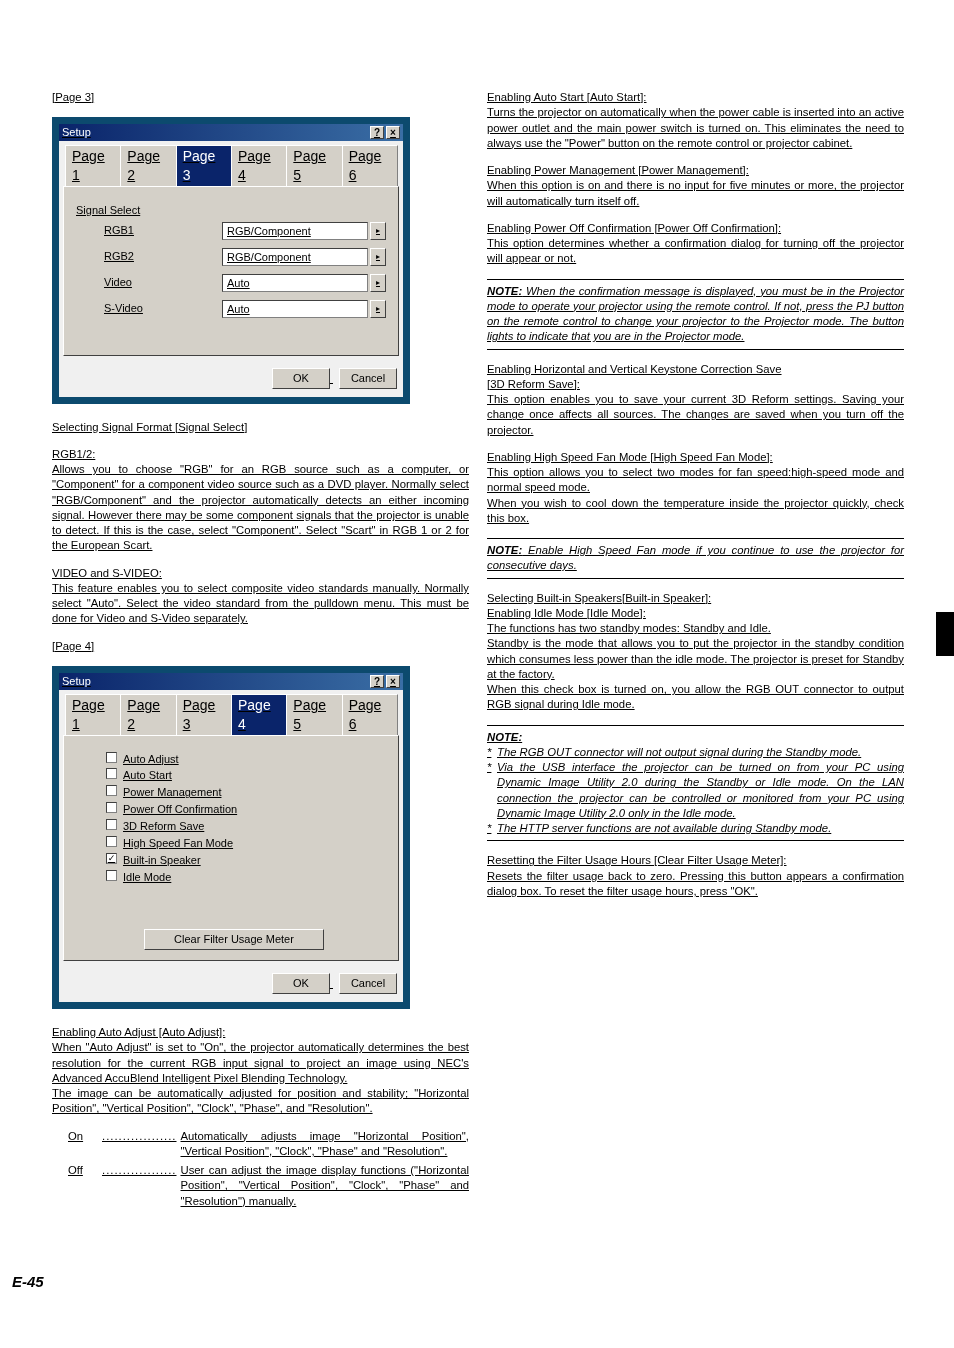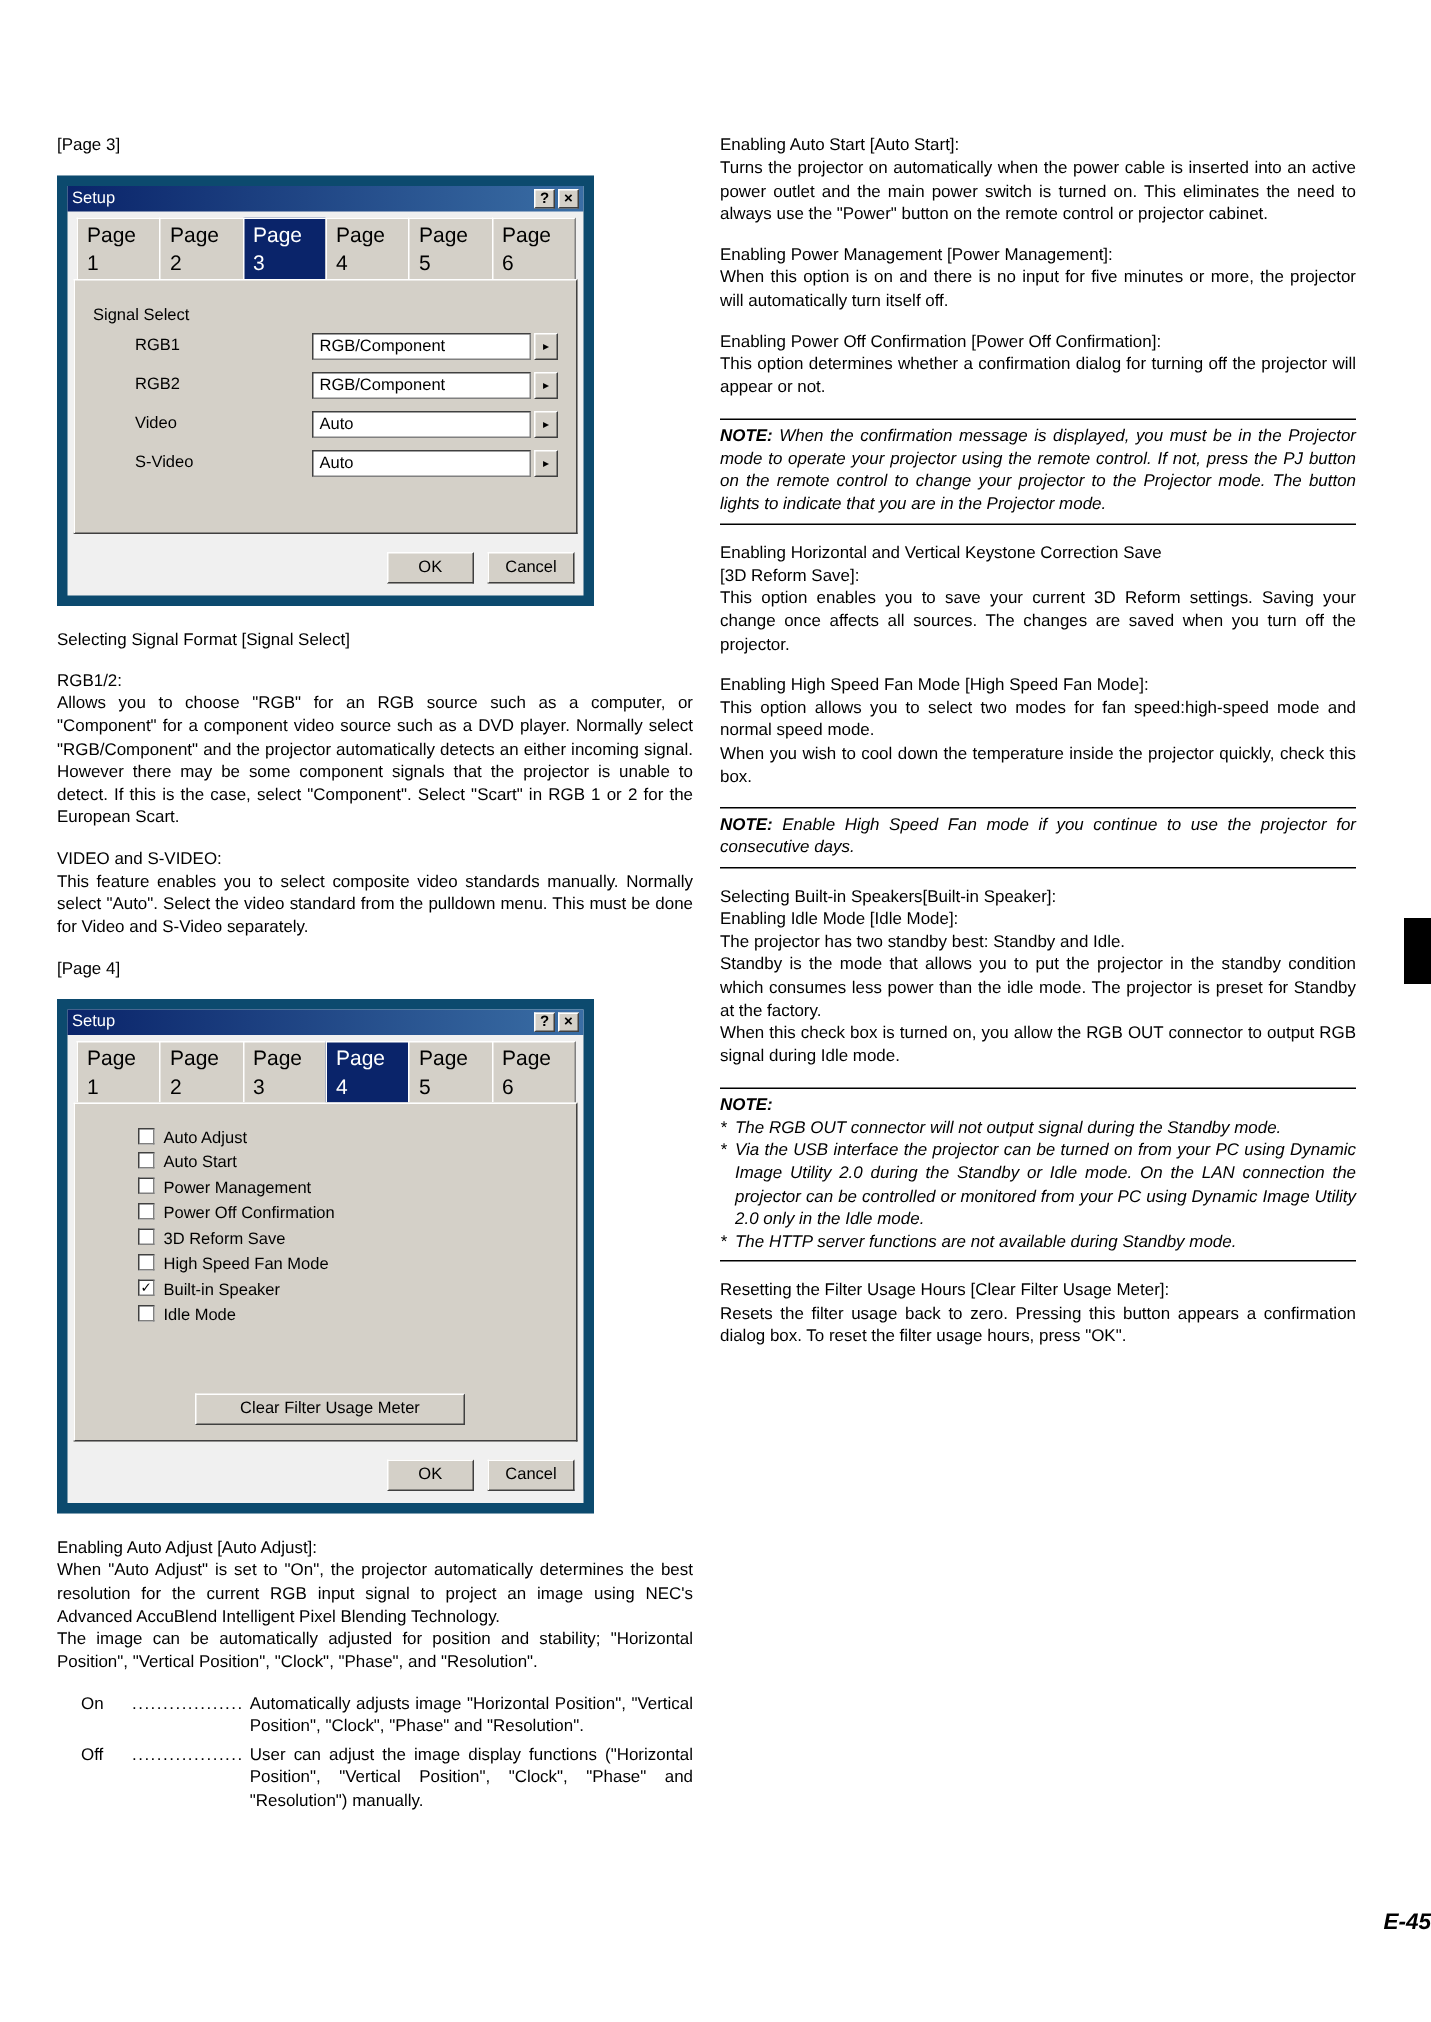--- a/index.html
+++ b/index.html
@@ -6,22 +6,23 @@
   body {
     margin: 0;
     padding: 0;
     font-family: Arial, Helvetica, sans-serif;
     background: #fff;
     width: 954px;
     position: relative;
   }
   .page {
     display: flex;
-    padding: 90px 50px 40px 38px;
+    padding: 90px 50px 40px 52px;
     gap: 18px;
+    text-decoration: underline;
   }
   .col {
     flex: 1;
     font-size: 11.3px;
     line-height: 1.35;
     color: #000;
   }
   .tag { margin: 0 0 12px 0; }
   .hd { margin: 0; }
   .indent { margin-left: 16px; }
@@ -176,21 +177,21 @@
     padding: 4px 0;
     margin: 6px 0 12px 0;
     font-style: italic;
     text-align: justify;
   }
   .note-box .note-hd { font-weight: bold; font-style: italic; }
   .note-item { display: flex; }
   .note-item .ast { width: 10px; flex-shrink: 0; }
 
   .footer {
-    text-align: right;
+    text-align: left;
     font-weight: bold;
     font-style: italic;
     font-size: 15px;
     padding: 20px 0 40px 12px;
     font-family: Arial, sans-serif;
   }
   .side-tab {
     position: absolute;
     right: 0;
     top: 612px;
@@ -370,21 +371,21 @@
     <p class="indent" style="margin:0;text-align:justify">This option allows you to select two modes for fan speed:high-speed mode and normal speed mode.</p>
     <p class="para indent">When you wish to cool down the temperature inside the projector quickly, check this box.</p>
 
     <div class="note-box indent">
       <span class="note-hd">NOTE:</span><span> Enable High Speed Fan mode if you continue to use the projector for consecutive days.</span>
     </div>
 
     <p class="hd">Selecting Built-in Speakers[Built-in Speaker]:</p>
 
     <p class="hd">Enabling Idle Mode [Idle Mode]:</p>
-    <p class="indent" style="margin:0;text-align:justify">The projector has two standby best: Standby and Idle.</p>
+    <p class="indent" style="margin:0;text-align:justify">The functions has two standby modes: Standby and Idle.</p>
     <p class="indent" style="margin:0;text-align:justify">Standby is the mode that allows you to put the projector in the standby condition which consumes less power than the idle mode. The projector is preset for Standby at the factory.</p>
     <p class="para indent">When this check box is turned on, you allow the RGB OUT connector to output RGB signal during Idle mode.</p>
 
     <div class="note-box indent">
       <div><span class="note-hd">NOTE:</span></div>
       <div class="note-item">
           <span class="ast">*</span>
           <span>The RGB OUT connector will not output signal during the Standby mode.</span>
         </div>
       <div class="note-item">

